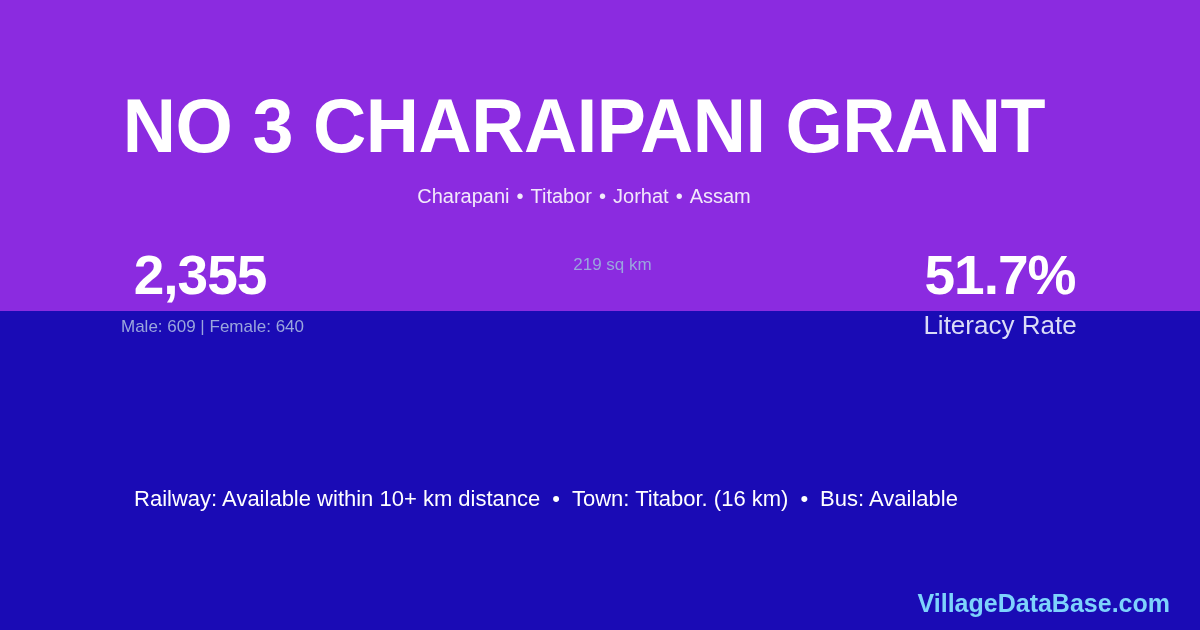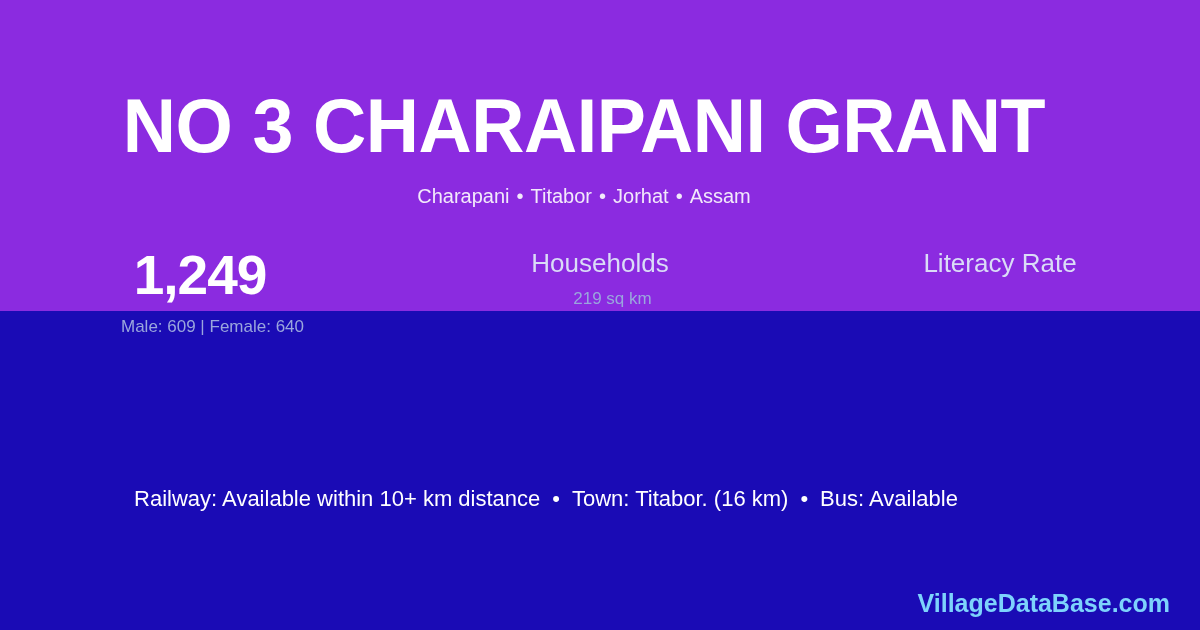--- a/index.html
+++ b/index.html
@@ -154,30 +154,30 @@
   <div class="header">
     <h1 class="village-title">NO 3 CHARAIPANI GRANT</h1>
     <div class="village-subtitle">
       <span>Charapani</span><span class="sep">•</span><span>Titabor</span><span class="sep">•</span><span>Jorhat</span><span class="sep">•</span><span>Assam</span>
     </div>
   </div>
 
   <div class="stats-row">
 
     <div class="stat">
-      <div class="stat-value">1,249</div>
+      <div class="stat-value">2,355</div>
       <div class="stat-sub">Male: 609 | Female: 640</div>
     </div>
 
     <div class="stat">
-      <div class="stat-label">Households</div>
       <div class="stat-sub">219 sq km</div>
     </div>
 
     <div class="stat">
+      <div class="stat-value">51.7%</div>
       <div class="stat-label">Literacy Rate</div>
     </div>
 
   </div>
 
   <div class="amenities">
     <span>Railway: Available within 10+ km distance</span><span class="sep">•</span><span>Town: Titabor. (16 km)</span><span class="sep">•</span><span>Bus: Available</span>
   </div>
 
   <div class="brand">VillageDataBase.com</div>

